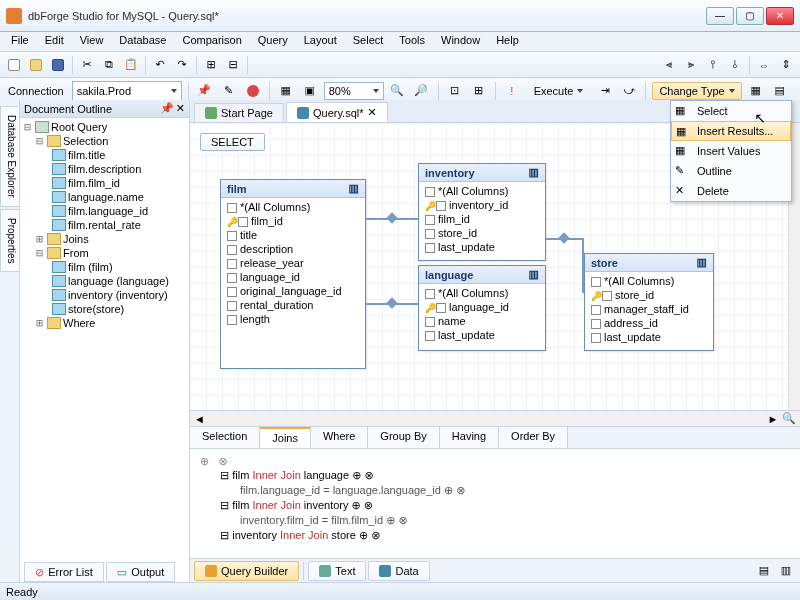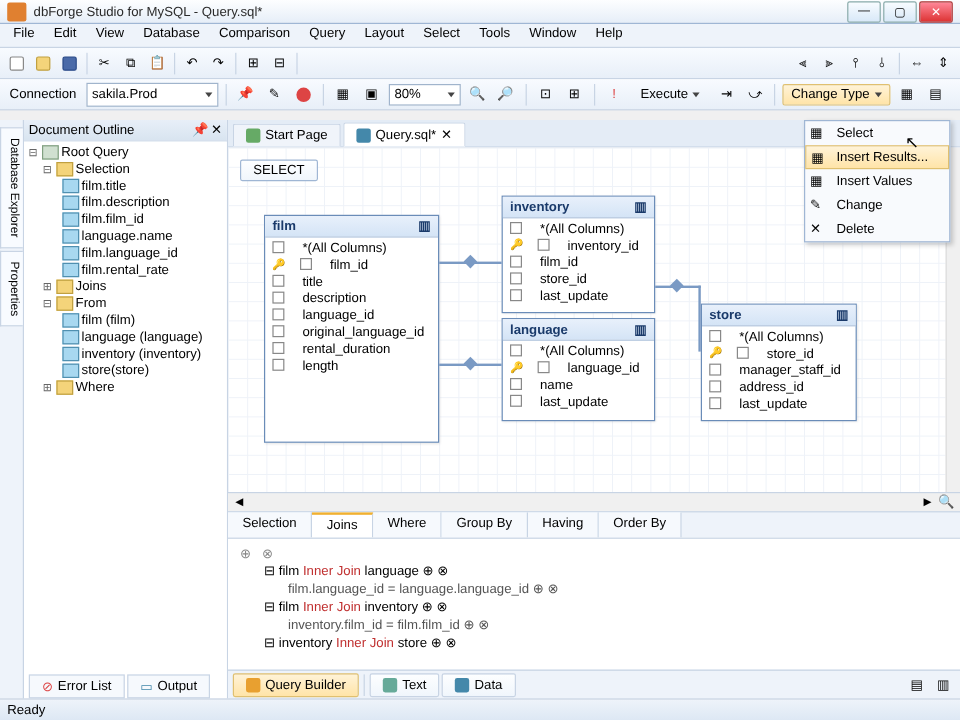--- a/index.html
+++ b/index.html
@@ -1,17 +1,17 @@
 <!DOCTYPE html>
 <html><head>
 <meta charset="utf-8">
 <style>
 * { box-sizing: border-box; margin: 0; padding: 0; font-family: "Segoe UI", Tahoma, sans-serif; font-size: 11px; }
 body { background: #f0f0f0; width: 800px; height: 600px; overflow: hidden; position: relative; }
-.titlebar { height: 20px; background: linear-gradient(#fdfeff, #e6eef8); border-bottom: 1px solid #9fb6d4; display: flex; align-items: center; padding: 0 6px; }
+.titlebar { height: 32px; background: linear-gradient(#fdfeff, #e6eef8); border-bottom: 1px solid #9fb6d4; display: flex; align-items: center; padding: 0 6px; }
 .titlebar .icon { width: 16px; height: 16px; margin-right: 6px; background: #e08030; border-radius: 2px; }
 .titlebar .title { flex: 1; color: #2a2a2a; }
 .winbtns { display: flex; gap: 2px; }
 .winbtn { width: 28px; height: 18px; border: 1px solid #8aa; background: linear-gradient(#f8fcff,#d8e8f8); border-radius: 2px; display: flex; align-items: center; justify-content: center; font-size: 10px; }
 .winbtn.close { background: linear-gradient(#f89,#d33); border-color: #a33; color: #fff; }
 .menubar { height: 20px; background: #eef3fa; border-bottom: 1px solid #c8d4e4; display: flex; padding: 0 4px; gap: 2px; }
 .menubar span { padding: 2px 7px; cursor: default; }
 .toolbar { height: 26px; background: linear-gradient(#f8fbff,#e8eff8); border-bottom: 1px solid #c8d4e4; display: flex; align-items: center; padding: 0 4px; gap: 2px; }
 .tbtn { width: 20px; height: 20px; border: 1px solid transparent; display: flex; align-items: center; justify-content: center; border-radius: 2px; }
 .tsep { width: 1px; height: 18px; background: #c8d4e4; margin: 0 2px; }
@@ -37,21 +37,21 @@
 .main-area { flex: 1; display: flex; flex-direction: column; background: #eef3fa; }
 .doc-tabs { height: 23px; display: flex; align-items: flex-end; padding: 0 4px; gap: 2px; background: #e4ecf6; border-bottom: 1px solid #c8d4e4; }
 .doc-tab { padding: 3px 10px; background: #f0f4fa; border: 1px solid #c8d4e4; border-bottom: none; border-radius: 2px 2px 0 0; display: flex; align-items: center; gap: 4px; }
 .doc-tab.active { background: #fff; }
 .designer-wrap { flex: 1; position: relative; background: #fff; overflow: hidden; }
 .designer-canvas { position: absolute; inset: 0 12px 0 0; background-image: linear-gradient(#eef2f8 1px, transparent 1px), linear-gradient(90deg, #eef2f8 1px, transparent 1px); background-size: 16px 16px; }
 .sel-chip { position: absolute; top: 10px; left: 10px; padding: 2px 10px; border: 1px solid #9fb6d4; background: linear-gradient(#fdfeff,#f0f6fc); border-radius: 2px; }
 .entity { position: absolute; border: 1px solid #6a8cb8; background: #fff; box-shadow: 1px 1px 2px rgba(0,0,0,0.1); }
 .entity-head { background: linear-gradient(#e8f0fb,#d4e4f6); border-bottom: 1px solid #b0c4dc; padding: 2px 6px; display: flex; align-items: center; justify-content: space-between; font-weight: bold; color: #1a3a6a; }
 .entity-body { padding: 2px 0; }
-.entity-row { display: flex; align-items: flex-start; gap: 15px; padding: 1px 6px; font-size: 10px; }
+.entity-row { display: flex; align-items: flex-end; gap: 3px; padding: 1px 6px; font-size: 10px; }
 .entity-row .cb { width: 10px; height: 10px; border: 1px solid #888; background: #fff; }
 .entity-row .key { color: #d4a020; font-size: 9px; width: 8px; }
 .rel-line { position: absolute; background: #7a9ac4; }
 .rel-diamond { position: absolute; width: 8px; height: 8px; background: #7a9ac4; transform: rotate(45deg); }
 .hscroll { height: 16px; background: #f0f0f0; border-top: 1px solid #c8d4e4; display: flex; align-items: center; }
 .bottom-tabs { height: 22px; background: #eef3fa; border-top: 1px solid #c8d4e4; display: flex; }
 .btab { padding: 3px 12px; border-right: 1px solid #c8d4e4; background: #f6f9fd; }
 .btab.active { background: #fff; border-top: 2px solid #f0b030; }
 .joins-panel { height: 110px; background: #fff; border-top: 1px solid #c8d4e4; padding: 6px; overflow: auto; font-size: 10px; }
 .join-line { padding: 1px 0 1px 24px; }
@@ -288,20 +288,24 @@
             <div class="entity-row">
                 <span class="cb"></span>
                 <span>title</span>
               </div>
             <div class="entity-row">
                 <span class="cb"></span>
                 <span>description</span>
               </div>
             <div class="entity-row">
                 <span class="cb"></span>
+                <span>release_year</span>
+              </div>
+            <div class="entity-row">
+                <span class="cb"></span>
                 <span>language_id</span>
               </div>
             <div class="entity-row">
                 <span class="cb"></span>
                 <span>original_language_id</span>
               </div>
             <div class="entity-row">
                 <span class="cb"></span>
                 <span>rental_duration</span>
               </div>
@@ -467,17 +471,17 @@
 </div>
 
 <div class="statusbar">
   <span>Ready</span>
 </div>
 
 <div class="dropdown-menu">
   <div class="dd-item"><span class="dic">▦</span><span>Select</span></div>
   <div class="dd-item hover"><span class="dic">▦</span><span>Insert Results...</span></div>
   <div class="dd-item"><span class="dic">▦</span><span>Insert Values</span></div>
-  <div class="dd-item"><span class="dic">✎</span><span>Change</span></div>
+  <div class="dd-item"><span class="dic">✎</span><span>Outline</span></div>
   <div class="dd-item"><span class="dic">✕</span><span>Delete</span></div>
 </div>
 
 <div style="position:absolute; top:110px; right:34px; font-size:14px; z-index:101">↖</div>
 
 </body></html>

